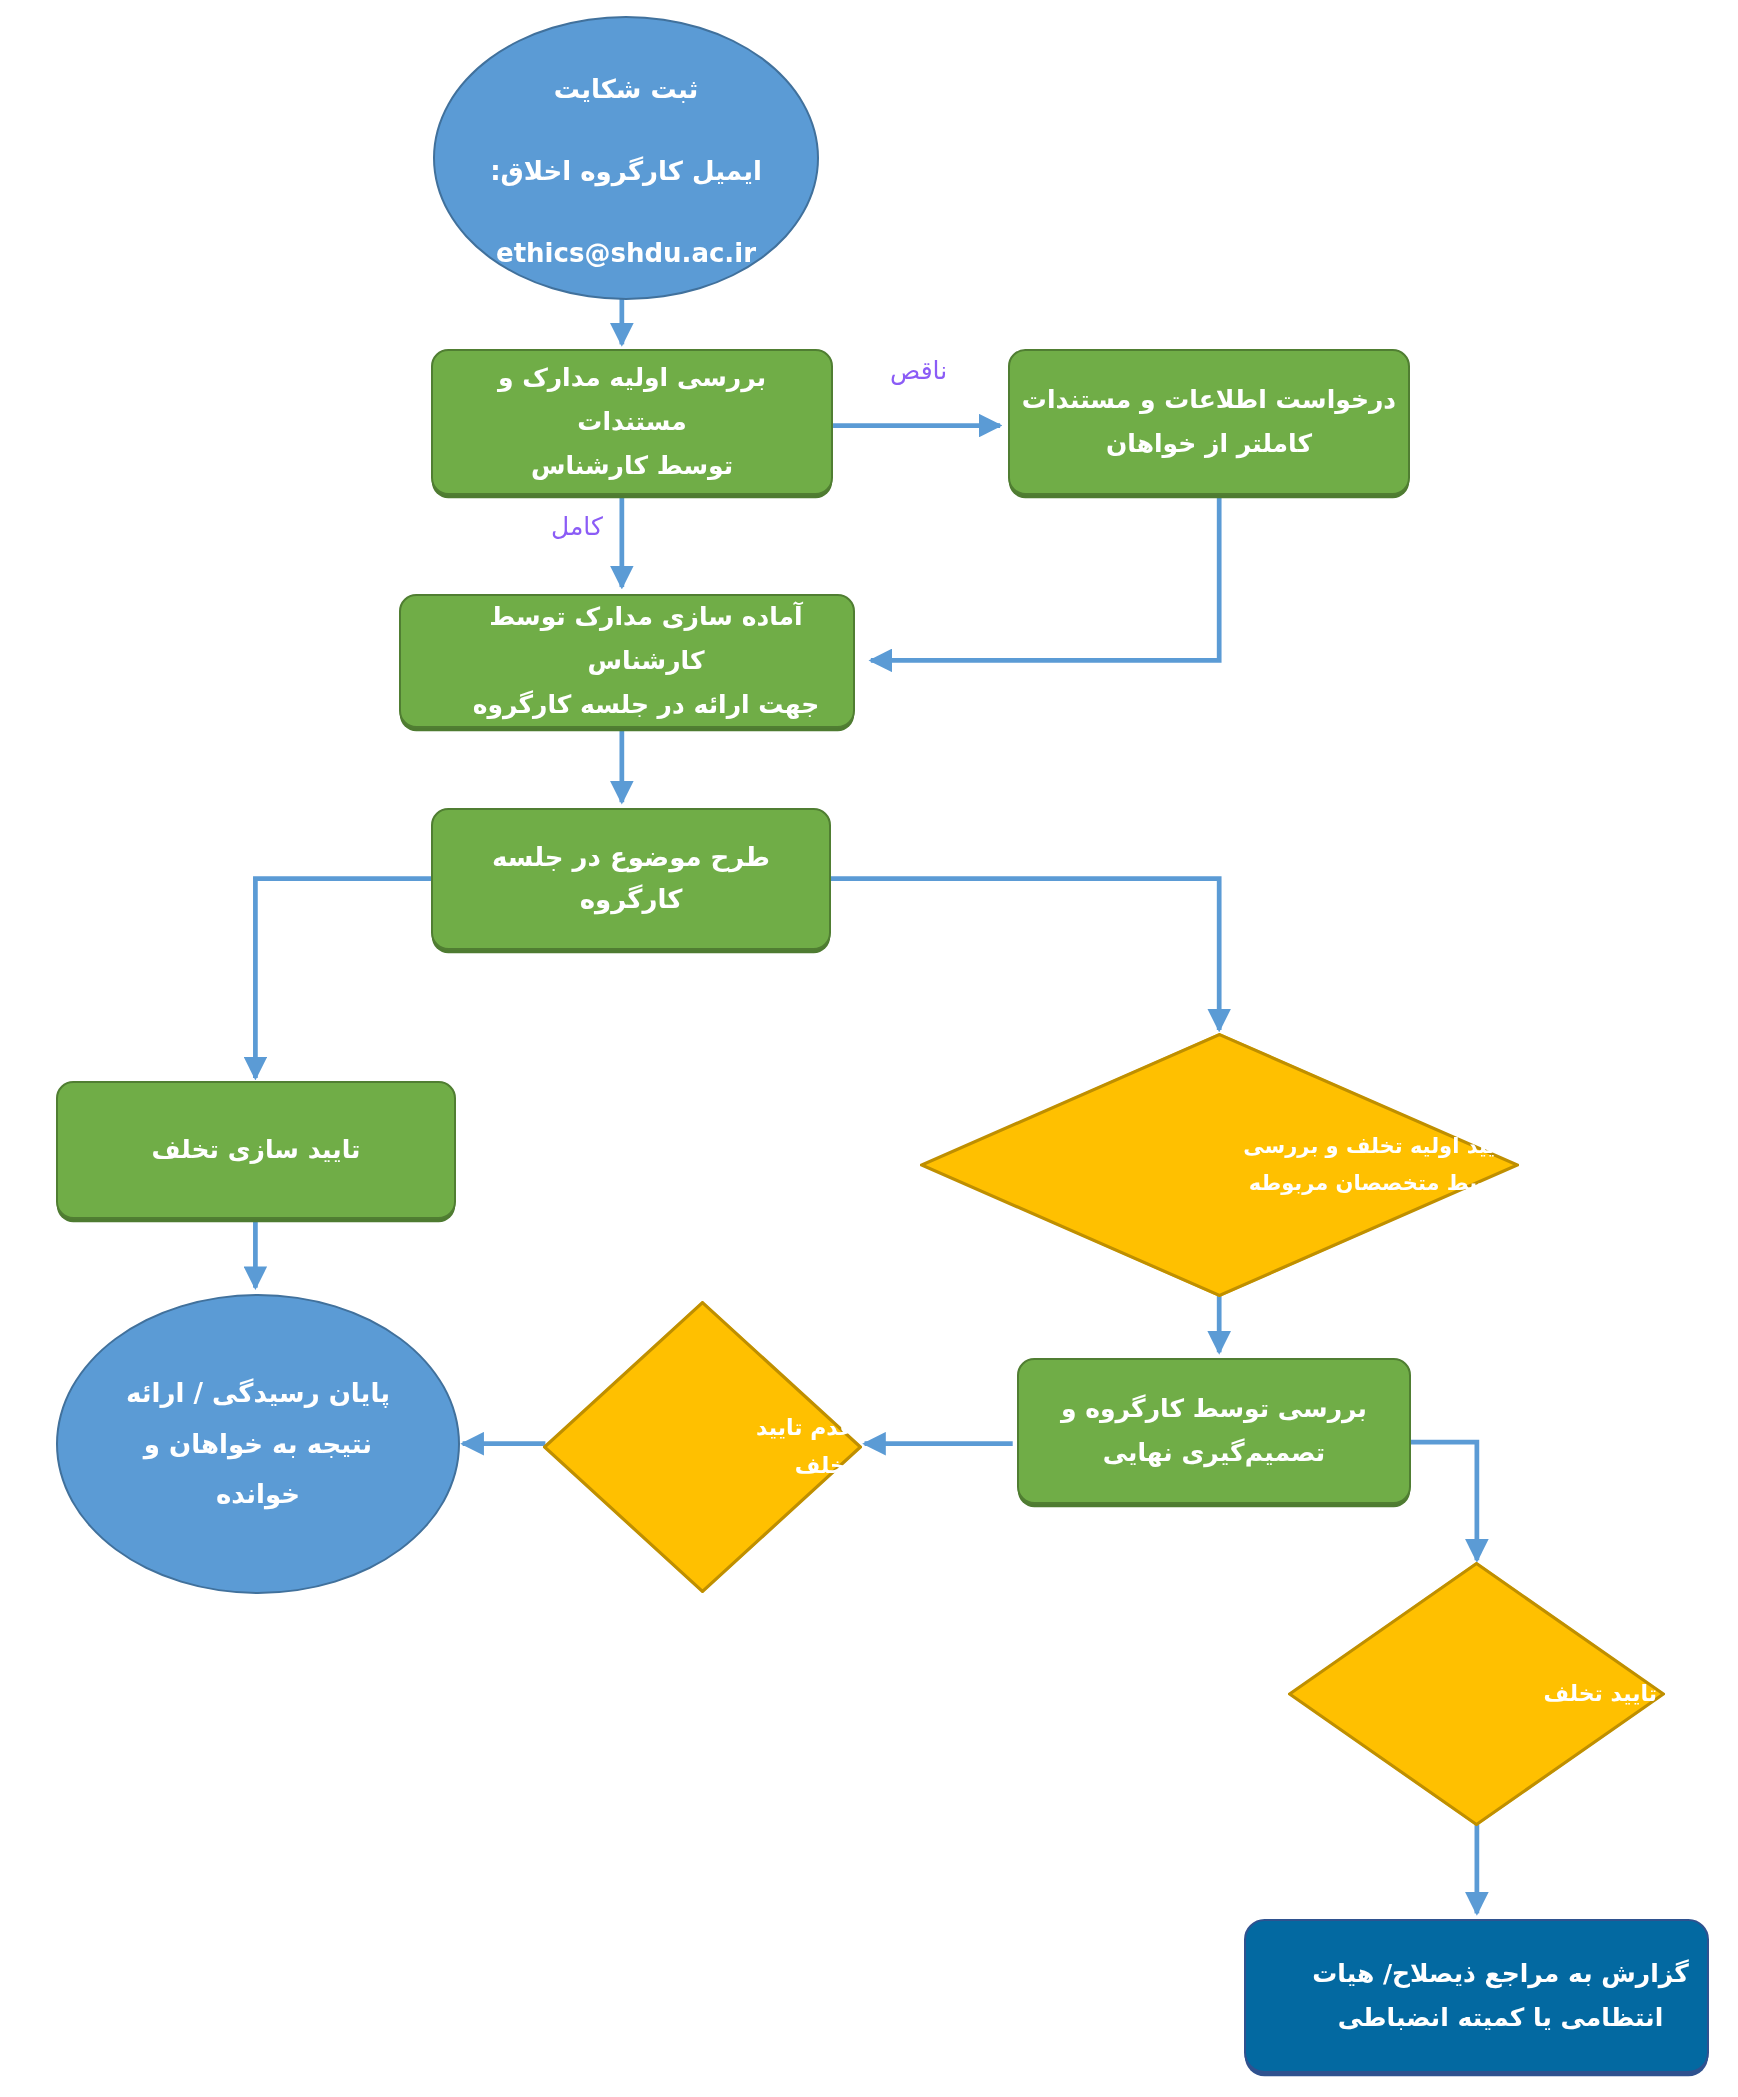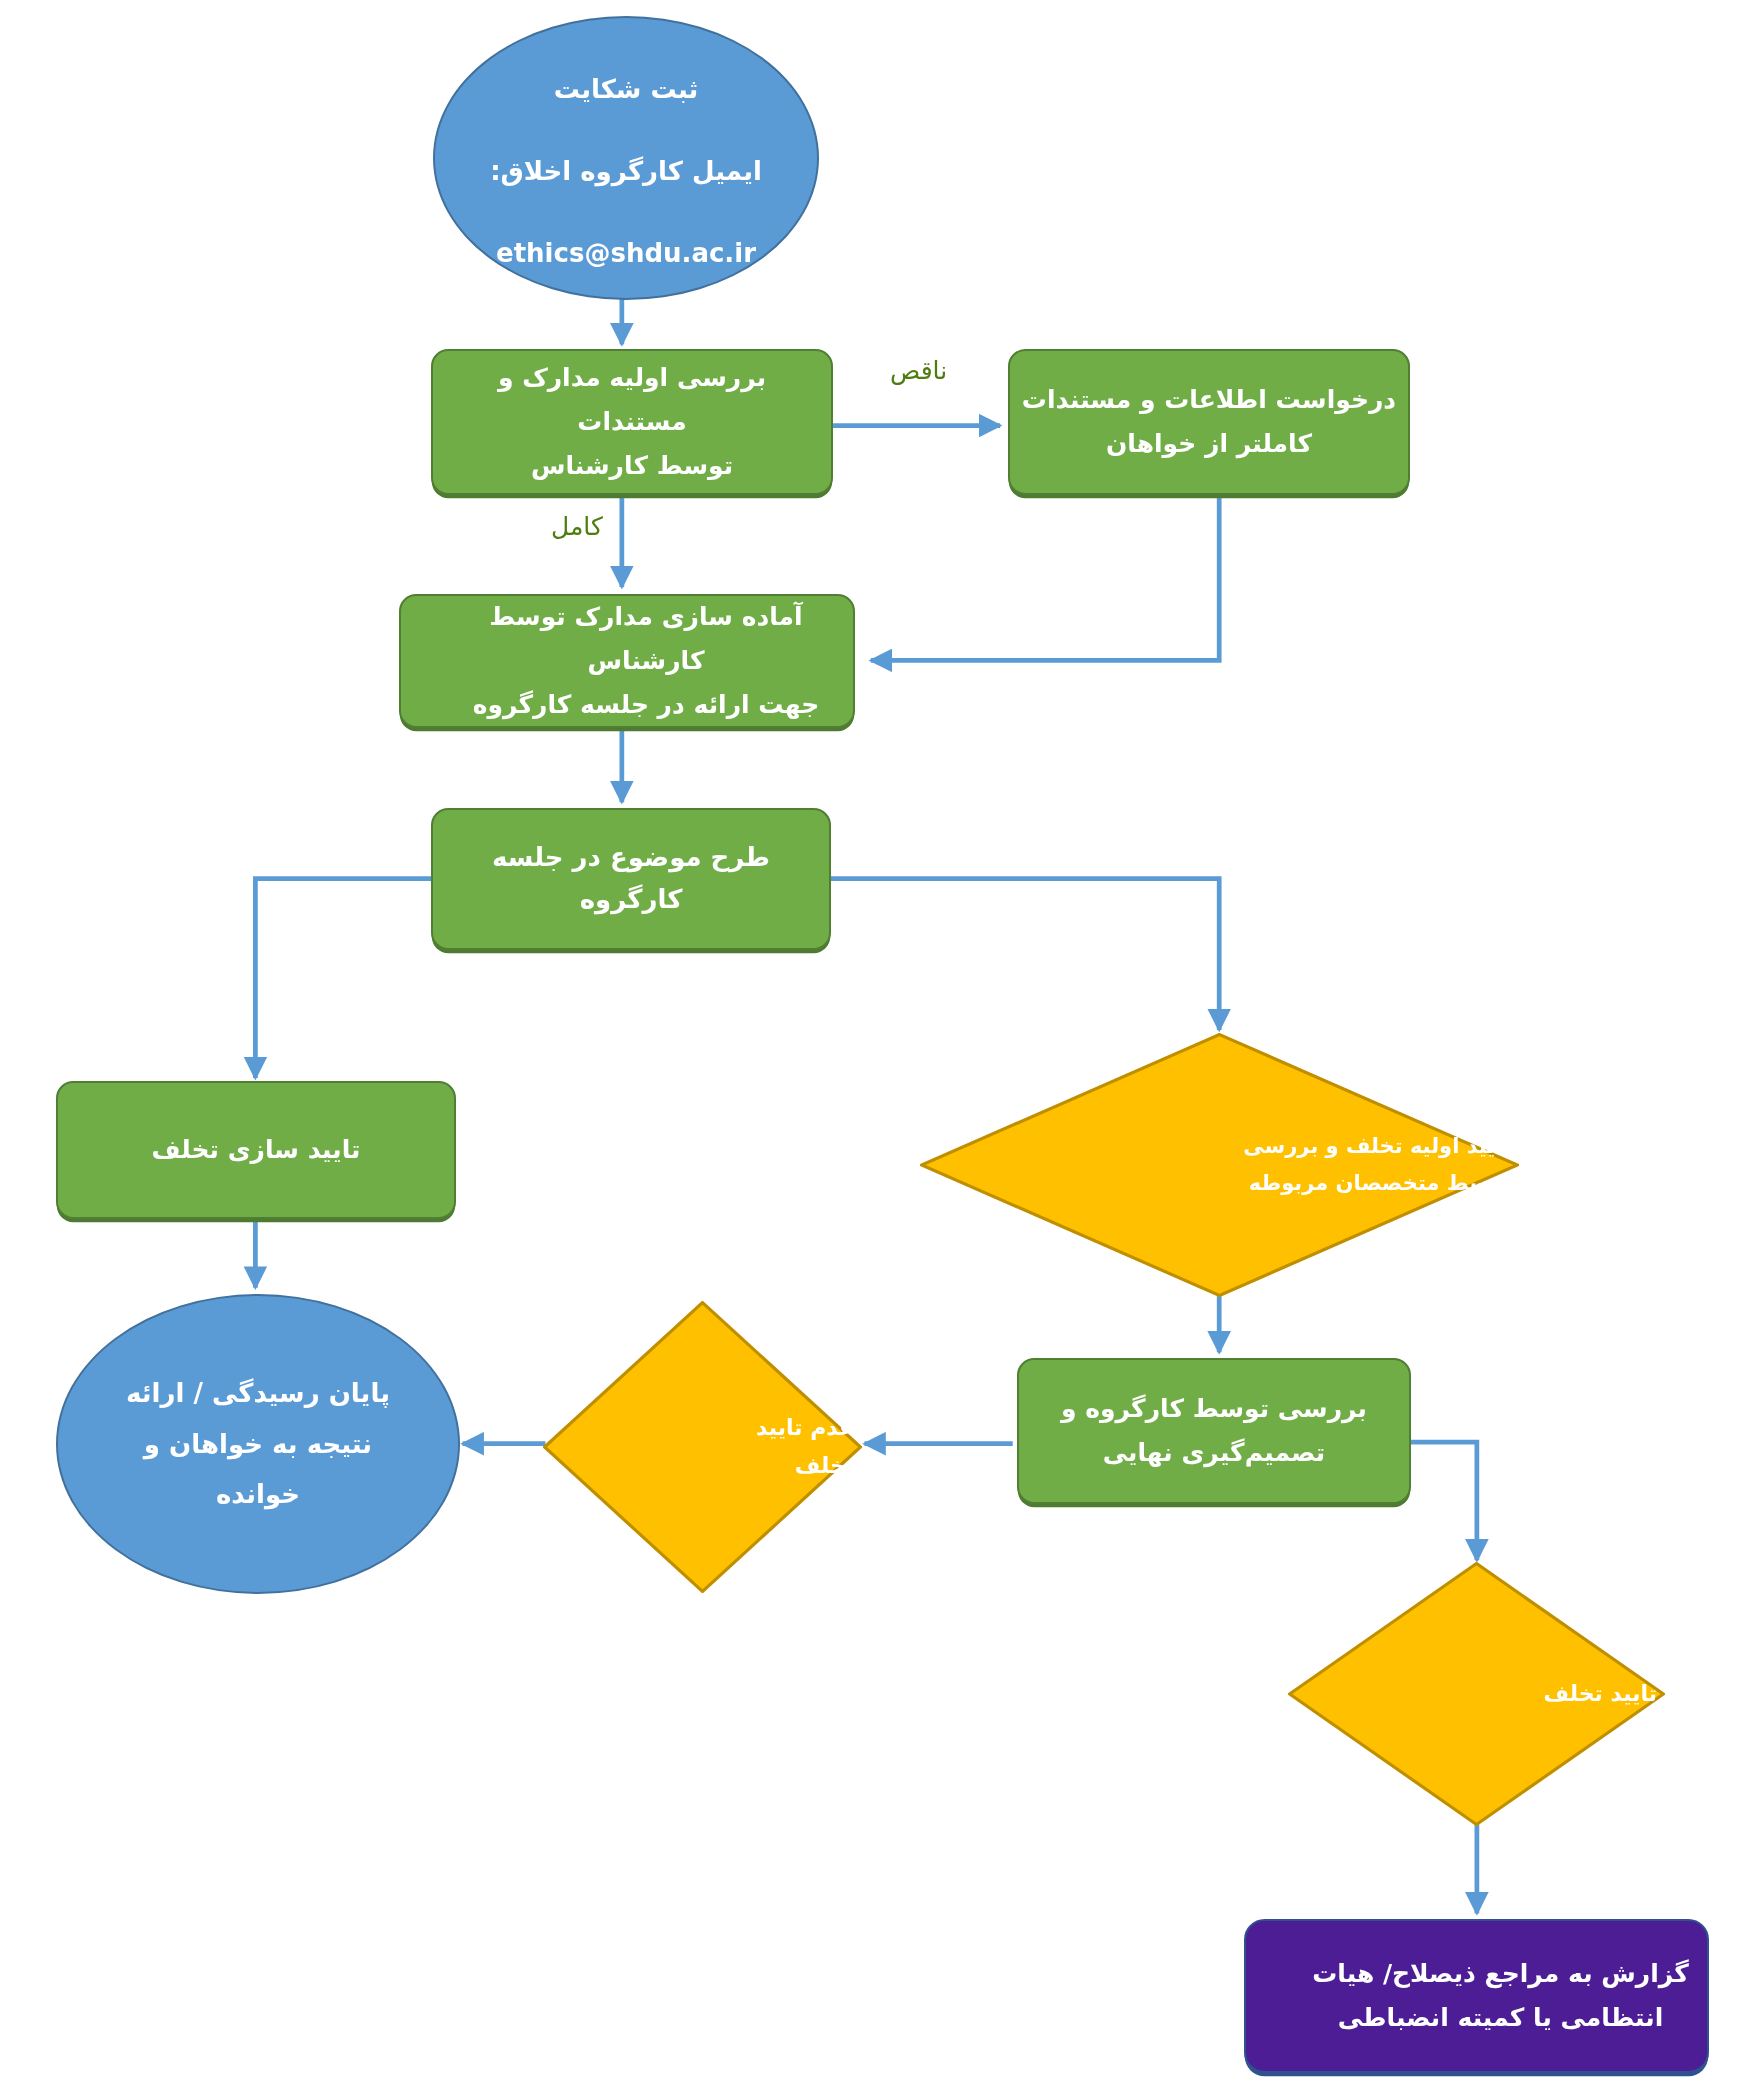--- a/index.html
+++ b/index.html
@@ -53,21 +53,21 @@
   }
   
   .process {
     background: #70AD47;
     border: 2.4px solid #507E32;
     border-radius: 17.3px;
     box-shadow: 0 4px 0 -0.8px #4E7B31;
   }
   
   .report {
-    background: #4c1d95;
+    background: #0369a1;
     border: 2.4px solid #2F528F;
     border-radius: 20.5px;
     box-shadow: 0 4px 0 -0.8px #2F528F;
     padding-left: 48px;
   }
   
   .diamond {
     background: transparent;
     border: none;
     text-align: right;
@@ -90,21 +90,21 @@
     height: 100%;
     z-index: 1;
   }
   .diamond .txt {
     position: relative;
     z-index: 2;
   }
   
   .edge-label {
     position: absolute;
-    color: #4d7c0f;
+    color: #8b5cf6;
     font-size: 25px;
     direction: rtl;
     white-space: nowrap;
     z-index: 4;
   }
 </style>
 </head>
 <body>
 
 <div id="canvas">

